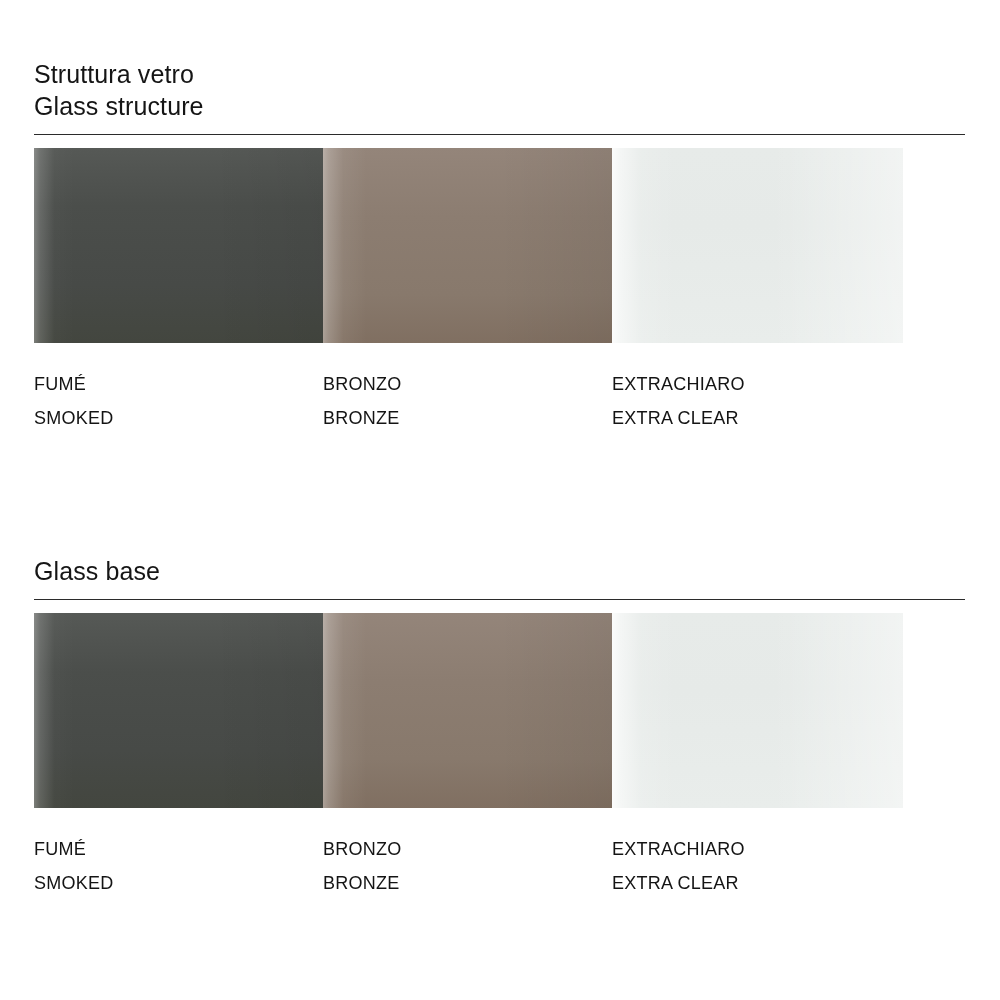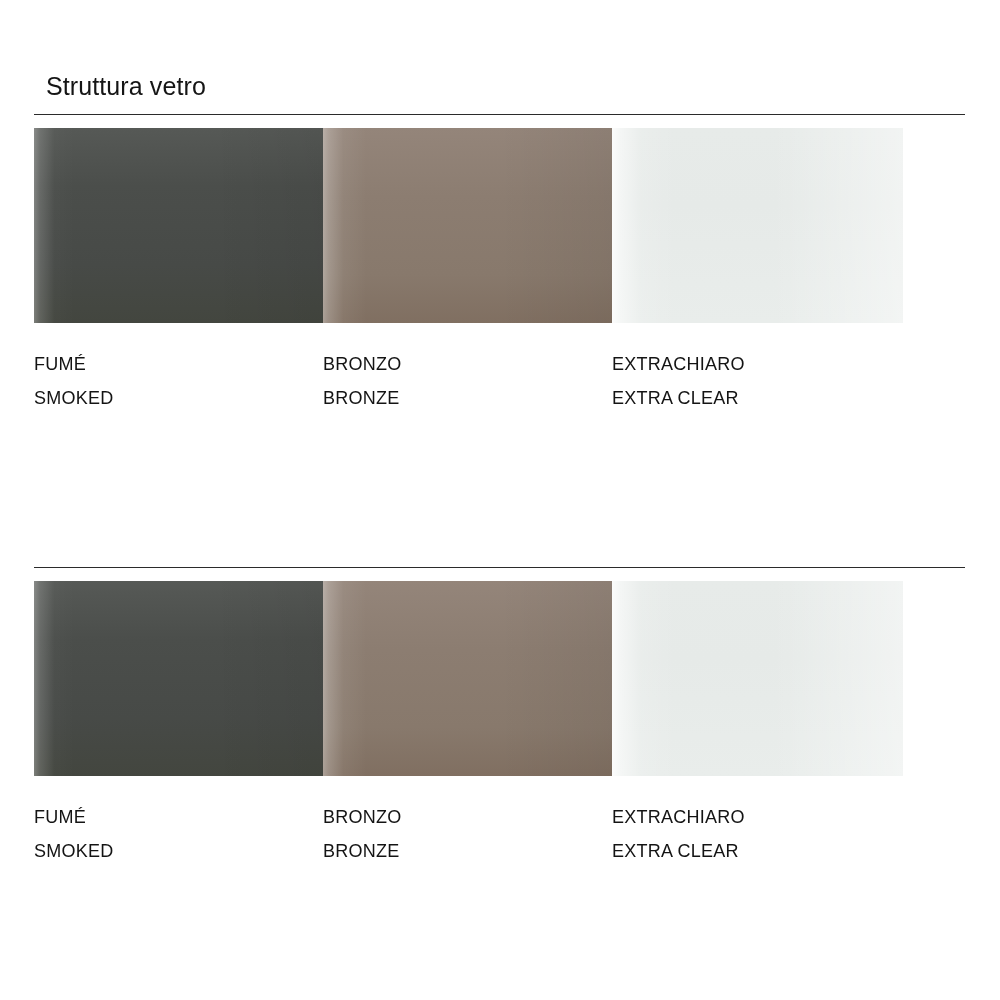--- a/index.html
+++ b/index.html
@@ -25,21 +25,21 @@
 
   .section {
     position: absolute;
     left: 34px;
     width: 931px;
   }
   .section-structure { top: 58px; }
   .section-base      { top: 555px; }
 
   .section-heading {
-    margin: 12px;
+    margin: 0;
     padding: 0;
     font-weight: 400;
     font-size: 25px;
     line-height: 32px;
     letter-spacing: 0.1px;
     color: #151515;
   }
   .section-heading .line-en {
     display: block;
   }
@@ -120,20 +120,21 @@
 </style>
 </head>
 <body>
 
 <div class="page">
 
   <section class="section section-structure">
 
     <h2 class="section-heading">
       <span class="line-it">Struttura vetro</span>
+      <span class="line-en">Glass structure</span>
     </h2>
 
     <div class="divider"></div>
 
     <div class="swatch-row">
 
       <div class="swatch-cell">
         <div class="swatch swatch-fume"></div>
         <div class="swatch-label">
           <span class="lbl-it">FUMÉ</span>
@@ -156,20 +157,21 @@
           <span class="lbl-en">EXTRA CLEAR</span>
         </div>
       </div>
 
     </div>
   </section>
 
   <section class="section section-base">
 
     <h2 class="section-heading">
+      <span class="line-en">Glass base</span>
     </h2>
 
     <div class="divider"></div>
 
     <div class="swatch-row">
 
       <div class="swatch-cell">
         <div class="swatch swatch-fume"></div>
         <div class="swatch-label">
           <span class="lbl-it">FUMÉ</span>

